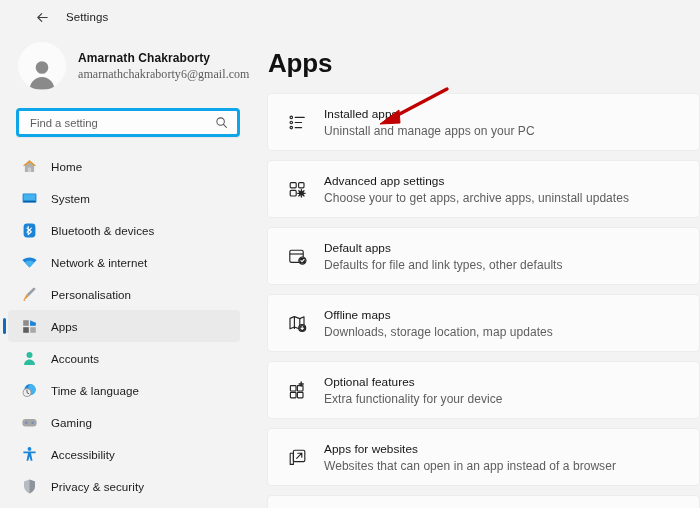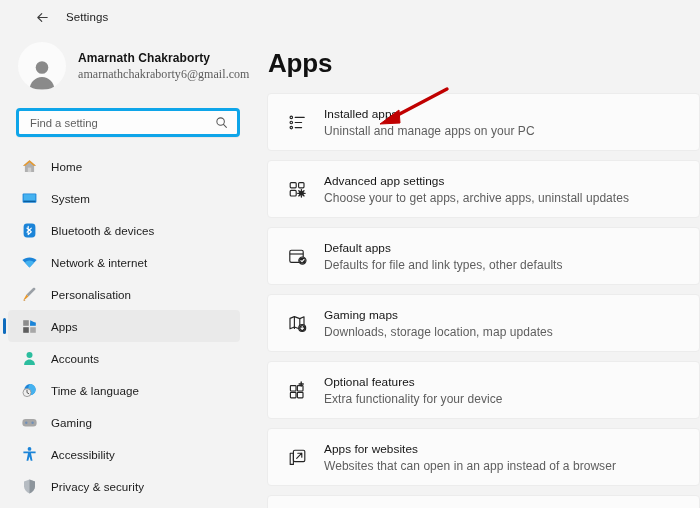--- a/index.html
+++ b/index.html
@@ -303,21 +303,21 @@
           <span class="card-icon">
             <svg viewBox="0 0 21 21" fill="none" stroke="currentColor" stroke-width="1.15" stroke-linejoin="round">
               <path d="M3 5.4 7.4 3.6l5.4 2 4.2-1.8v10.4l-4.2 1.8-5.4-2L3 15.8z"></path>
                 <path d="M7.4 3.6v12.4M12.8 5.6v11"></path>
               <circle cx="15.2" cy="15" r="3.5" fill="#fbfbfb"></circle>
               <circle cx="15.2" cy="15" r="3.1" fill="currentColor" stroke="none"></circle>
               <path d="M15.2 13.2v3.2M13.9 15.1l1.3 1.3 1.3-1.3" stroke="#fbfbfb" stroke-width="1.05" stroke-linecap="round"></path>
             </svg>
           </span>
           <span class="card-text">
-            <span class="card-title">Gaming maps</span>
+            <span class="card-title">Offline maps</span>
             <span class="card-sub">Downloads, storage location, map updates</span>
           </span>
         </div>
 
         <div class="card">
           <span class="card-icon">
             <svg viewBox="0 0 21 21" fill="none" stroke="currentColor" stroke-width="1.15" stroke-linejoin="round">
               <rect x="3.4" y="5.6" width="5.6" height="5.4" rx=".7"></rect>
                 <rect x="3.4" y="12.4" width="5.6" height="5.4" rx=".7"></rect>
               <rect x="10.4" y="12.4" width="5.6" height="5.4" rx=".7"></rect>

